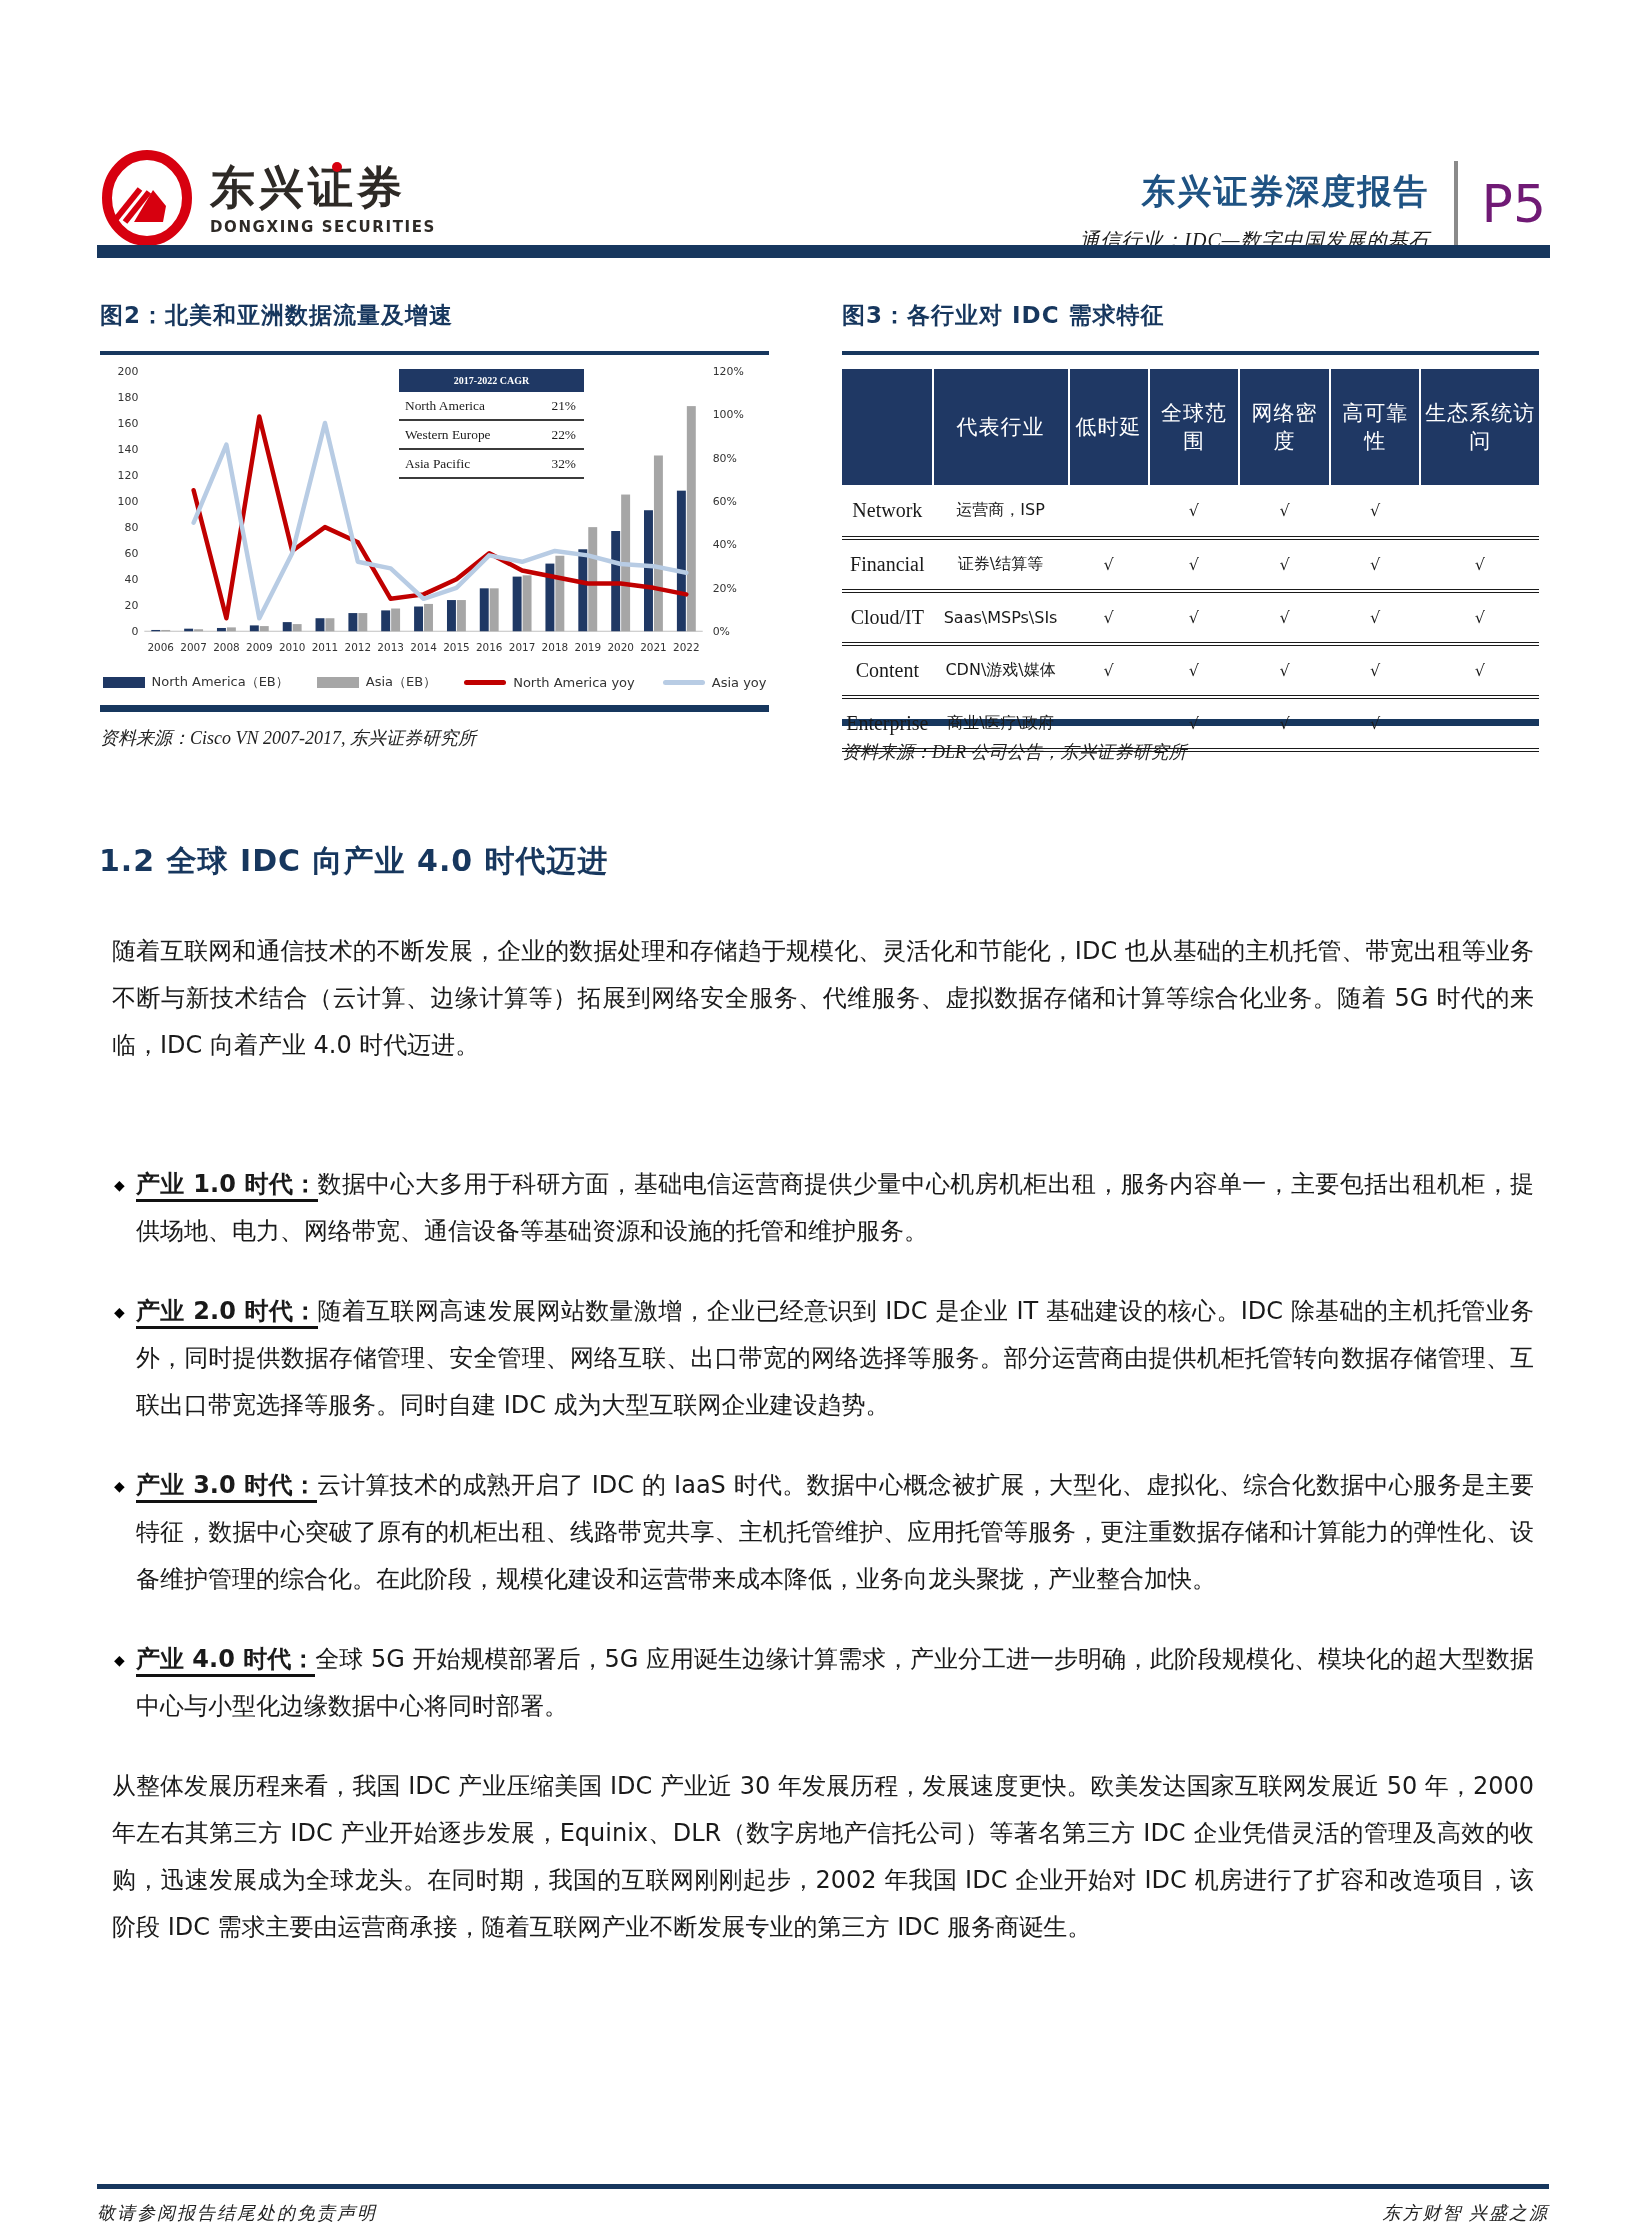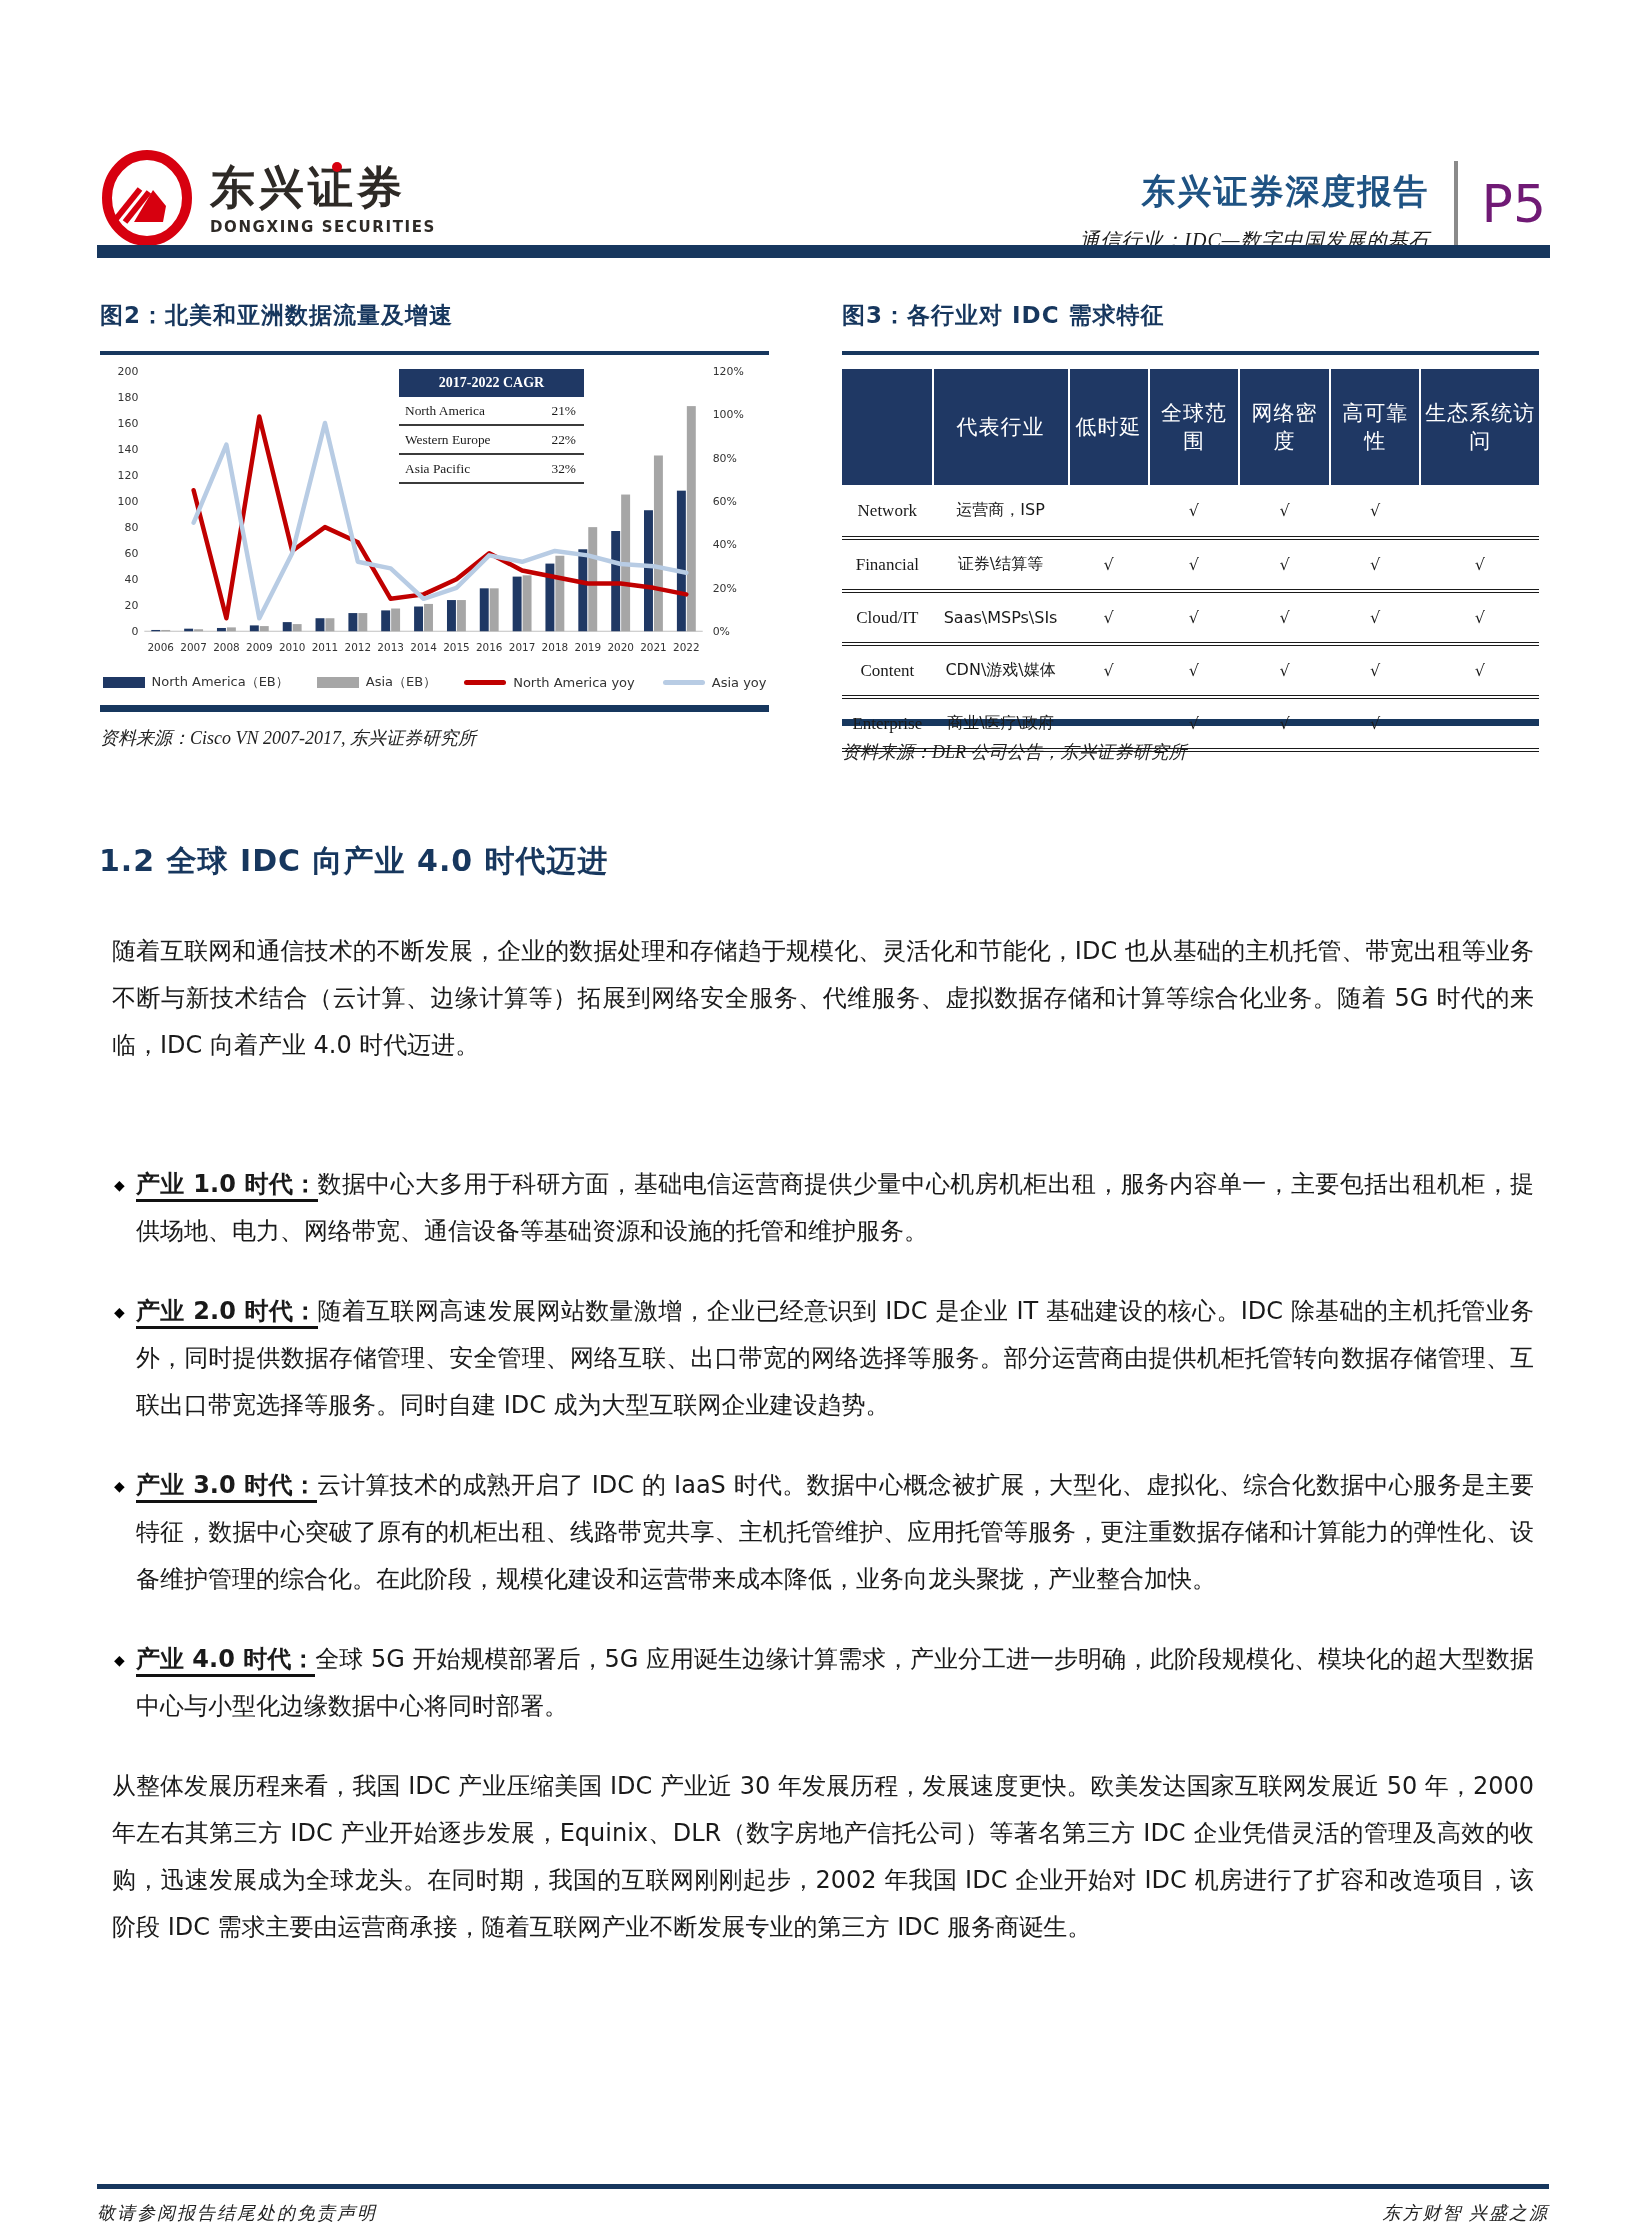--- a/index.html
+++ b/index.html
@@ -34,30 +34,30 @@
 
   
   #chart-wrap { padding-top:6px; }
   #chart-svg { display:block; }
   .legend { display:flex; justify-content:center; align-items:center; gap:28px; margin-top:2px; font-size:13px; color:#333; }
   .legend-item { display:flex; align-items:center; gap:7px; }
   .sw-bar { width:42px; height:11px; display:inline-block; }
   .sw-line { width:42px; height:5px; border-radius:3px; display:inline-block; }
 
   .inset { position:absolute; left:299px; top:14px; width:185px; background:#fff; }
-  .inset-h { background:#1F3864; color:#fff; text-align:center; font-weight:bold; font-size:14px; padding:6px 0; font-family:"Liberation Serif","DejaVu Serif",serif; }
+  .inset-h { background:#1F3864; color:#fff; text-align:center; font-weight:bold; font-size:10px; padding:6px 0; font-family:"Liberation Serif","DejaVu Serif",serif; }
   .inset-row { display:flex; justify-content:space-between; padding:6px 8px 5px 6px; border-bottom:2px solid #3b3b3b; font-size:13.4px; font-family:"Liberation Serif","DejaVu Serif",serif; }
 
   
   #demand-table { width:100%; border-collapse:collapse; margin-top:14px; table-layout:fixed; }
   #demand-table th { background:#1F3864; color:#fff; font-size:21px; font-weight:normal; padding:30px 2px; border-left:2px solid #fff; letter-spacing:1px; }
   #demand-table th:first-child { border-left:none; }
   #demand-table td { text-align:center; font-size:16px; height:53px; }
   #demand-table tr.data-row { border-bottom:4px double #1a1a1a; }
-  #demand-table td.rowname { font-family:"Liberation Serif","DejaVu Serif",serif; font-size:17px; }
+  #demand-table td.rowname { font-family:"Liberation Serif","DejaVu Serif",serif; font-size:20px; }
 
   
   .section { position:absolute; top:841px; left:112px; width:1422px; }
   .sec-heading { font-size:30px; font-weight:bold; color:#17375E; margin-left:-13px; letter-spacing:1px; }
   .para { font-size:24px; line-height:47px; margin-top:46px; text-align:justify; }
   ul.bullets { list-style:none; margin-top:92px; }
   li.bullet { position:relative; padding-left:24px; font-size:24px; line-height:47px; margin-bottom:33px; text-align:justify; }
   .bullet-marker { position:absolute; left:2px; top:1px; font-size:14px; color:#000; }
   .blabel { font-weight:bold; border-bottom:3px solid #111; padding-bottom:1px; }
   .closing { margin-top:14px; }

